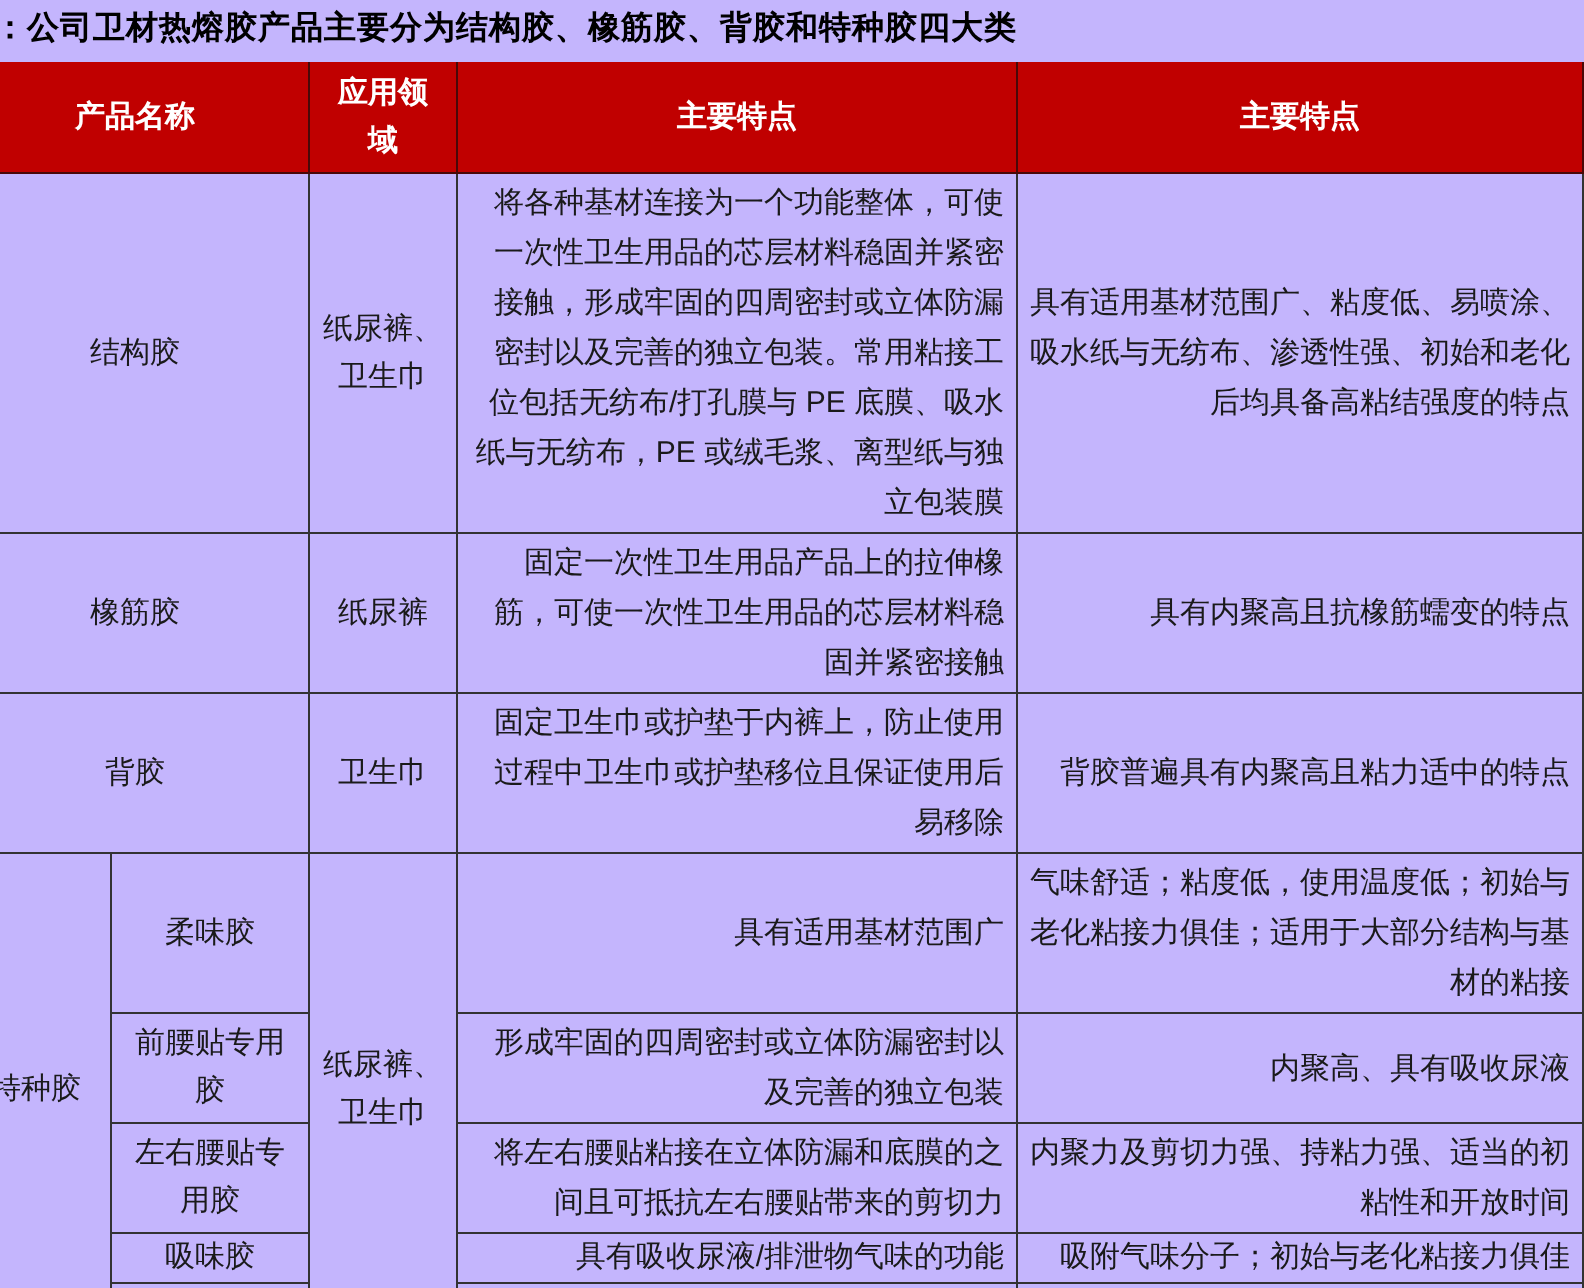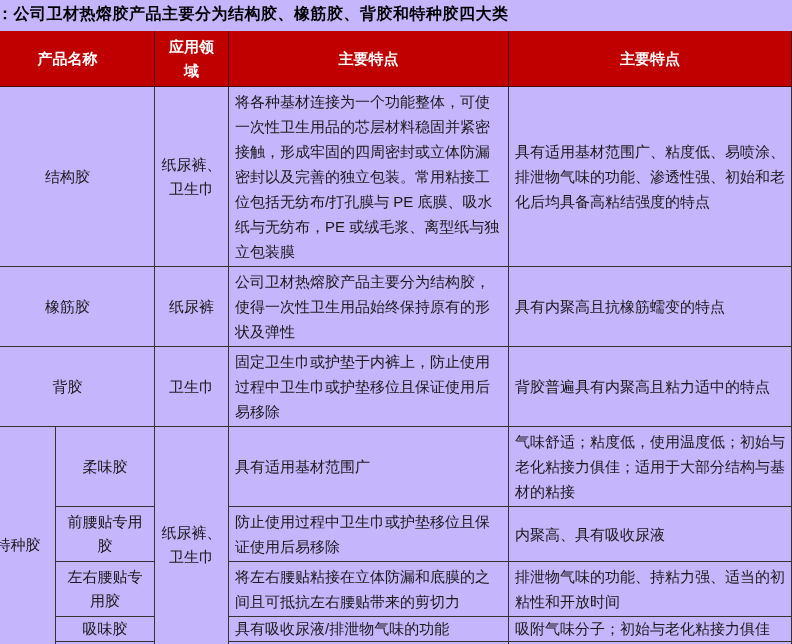--- a/index.html
+++ b/index.html
@@ -52,21 +52,21 @@
     border-top: 1px solid #c00000;
     line-height: 24px;
     padding: 2px 6px;
   }
   td.name-cell, td.field-cell {
     text-align: center;
     padding: 2px 4px;
     line-height: 24px;
   }
   td.text-cell {
-    text-align: left;
+    text-align: right;
     padding: 2px 6px;
     line-height: 25px;
   }
   tr.h-header { height: 55px; }
   tr.r1 { height: 151px; }
   tr.r2 { height: 73px; }
   tr.r3 { height: 75px; }
   tr.s1 { height: 75px; }
   tr.s2 { height: 51px; }
   tr.s3 { height: 52px; }
@@ -98,27 +98,27 @@
 域</th>
         <th>主要特点</th>
         <th>主要特点</th>
       </tr>
 
       <tr class="r1">
         <td colspan="2" class="name-cell">结构胶</td>
         <td class="field-cell">纸尿裤、
 卫生巾</td>
         <td class="text-cell">将各种基材连接为一个功能整体，可使一次性卫生用品的芯层材料稳固并紧密接触，形成牢固的四周密封或立体防漏密封以及完善的独立包装。常用粘接工位包括无纺布/打孔膜与 PE 底膜、吸水纸与无纺布，PE 或绒毛浆、离型纸与独立包装膜</td>
-        <td class="text-cell">具有适用基材范围广、粘度低、易喷涂、排泄物气味的功能、渗透性强、初始和老化后均具备高粘结强度的特点</td>
+        <td class="text-cell">具有适用基材范围广、粘度低、易喷涂、吸水纸与无纺布、渗透性强、初始和老化后均具备高粘结强度的特点</td>
       </tr>
 
       <tr class="r2">
         <td colspan="2" class="name-cell">橡筋胶</td>
         <td class="field-cell">纸尿裤</td>
-        <td class="text-cell">公司卫材热熔胶产品主要分为结构胶，使得一次性卫生用品始终保持原有的形状及弹性</td>
+        <td class="text-cell">固定一次性卫生用品产品上的拉伸橡筋，可使一次性卫生用品的芯层材料稳固并紧密接触</td>
         <td class="text-cell">具有内聚高且抗橡筋蠕变的特点</td>
       </tr>
 
       <tr class="r3">
         <td colspan="2" class="name-cell">背胶</td>
         <td class="field-cell">卫生巾</td>
         <td class="text-cell">固定卫生巾或护垫于内裤上，防止使用过程中卫生巾或护垫移位且保证使用后易移除</td>
         <td class="text-cell">背胶普遍具有内聚高且粘力适中的特点</td>
       </tr>
 
@@ -127,29 +127,29 @@
         <td class="name-cell">柔味胶</td>
         <td rowspan="5" class="field-cell">纸尿裤、
 卫生巾</td>
         <td class="text-cell">具有适用基材范围广</td>
         <td class="text-cell">气味舒适；粘度低，使用温度低；初始与老化粘接力俱佳；适用于大部分结构与基材的粘接</td>
       </tr>
 
       <tr class="s2">
         <td class="name-cell">前腰贴专用
 胶</td>
-        <td class="text-cell">防止使用过程中卫生巾或护垫移位且保证使用后易移除</td>
+        <td class="text-cell">形成牢固的四周密封或立体防漏密封以及完善的独立包装</td>
         <td class="text-cell">内聚高、具有吸收尿液</td>
       </tr>
 
       <tr class="s3">
         <td class="name-cell">左右腰贴专
 用胶</td>
         <td class="text-cell">将左右腰贴粘接在立体防漏和底膜的之间且可抵抗左右腰贴带来的剪切力</td>
-        <td class="text-cell">排泄物气味的功能、持粘力强、适当的初粘性和开放时间</td>
+        <td class="text-cell">内聚力及剪切力强、持粘力强、适当的初粘性和开放时间</td>
       </tr>
 
       <tr class="s4">
         <td class="name-cell">吸味胶</td>
         <td class="text-cell">具有吸收尿液/排泄物气味的功能</td>
         <td class="text-cell">吸附气味分子；初始与老化粘接力俱佳</td>
       </tr>
 
       <tr class="s5">
         <td class="name-cell">封口胶</td>

